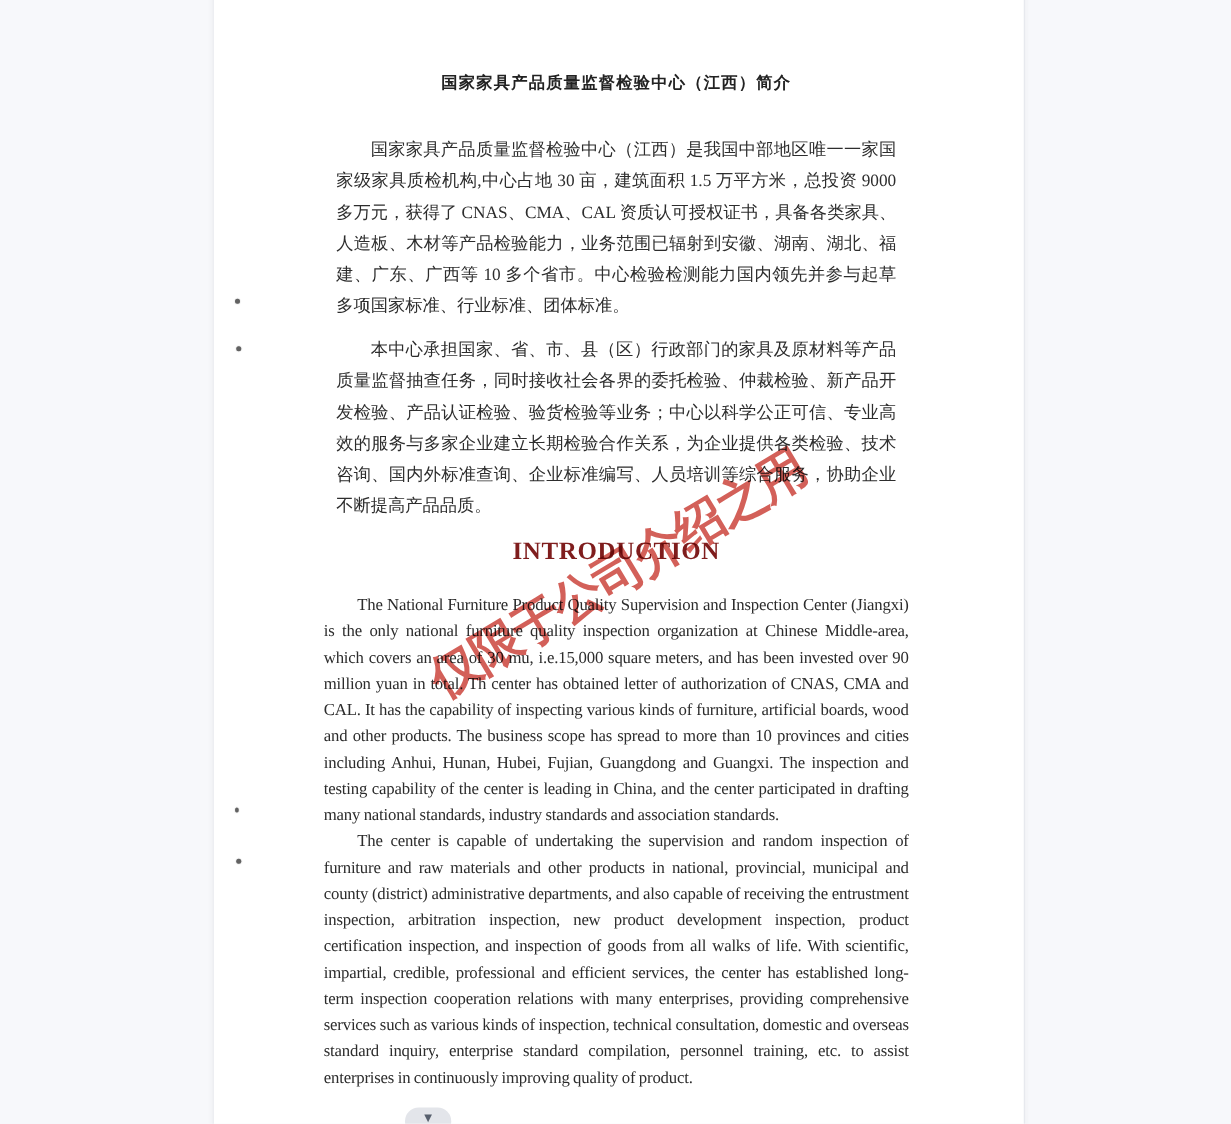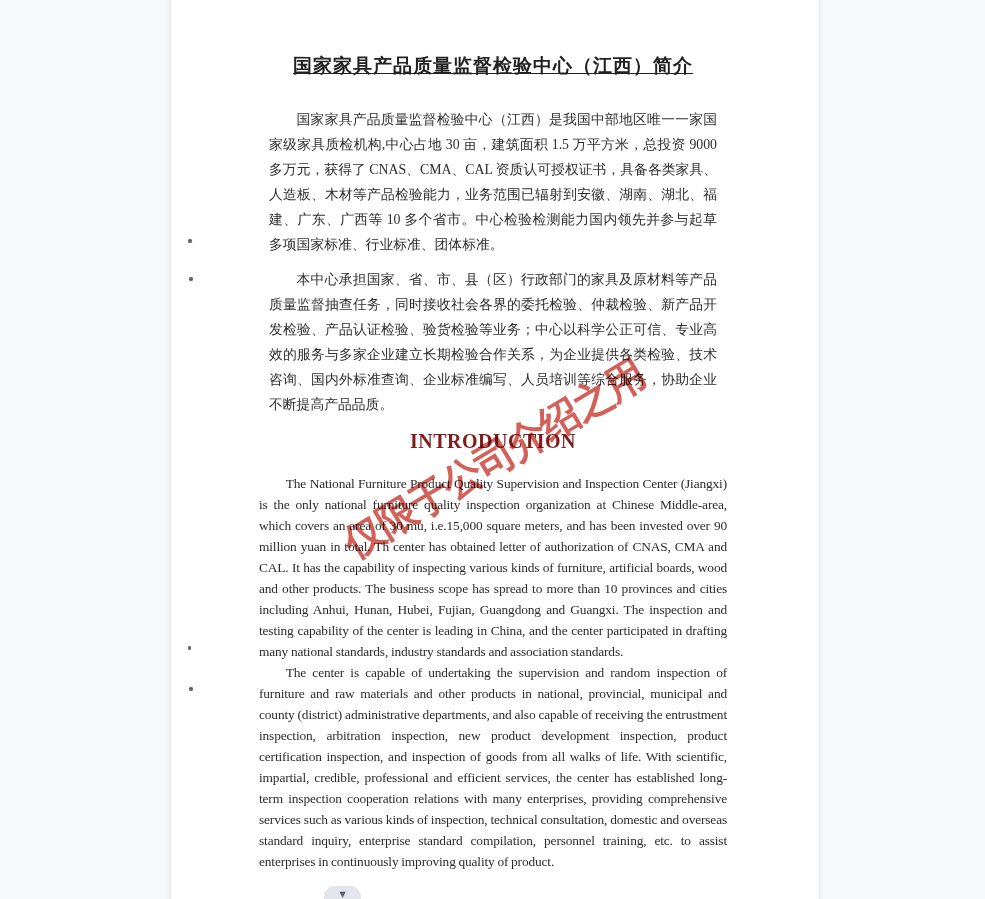--- a/index.html
+++ b/index.html
@@ -26,26 +26,25 @@
     box-sizing: border-box;
   }
   .page-inner {
     margin: 0 92px 0 88px; 
     color: #2e2e2e;
   }
 
   .doc-title {
     margin: 76px 0 0 0;
     text-align: center;
-    font-size: 19px;
+    font-size: 13px;
     line-height: 26px;
     font-weight: 700;
     letter-spacing: 1px;
     color: #222222;
-    text-decoration: underline;
   }
 
   .para-zh {
     margin: 10px;
     font-size: 13.8px;
     line-height: 25px;
     text-align: justify;
     text-indent: 2em;
     color: #2d2d2d;
   }

